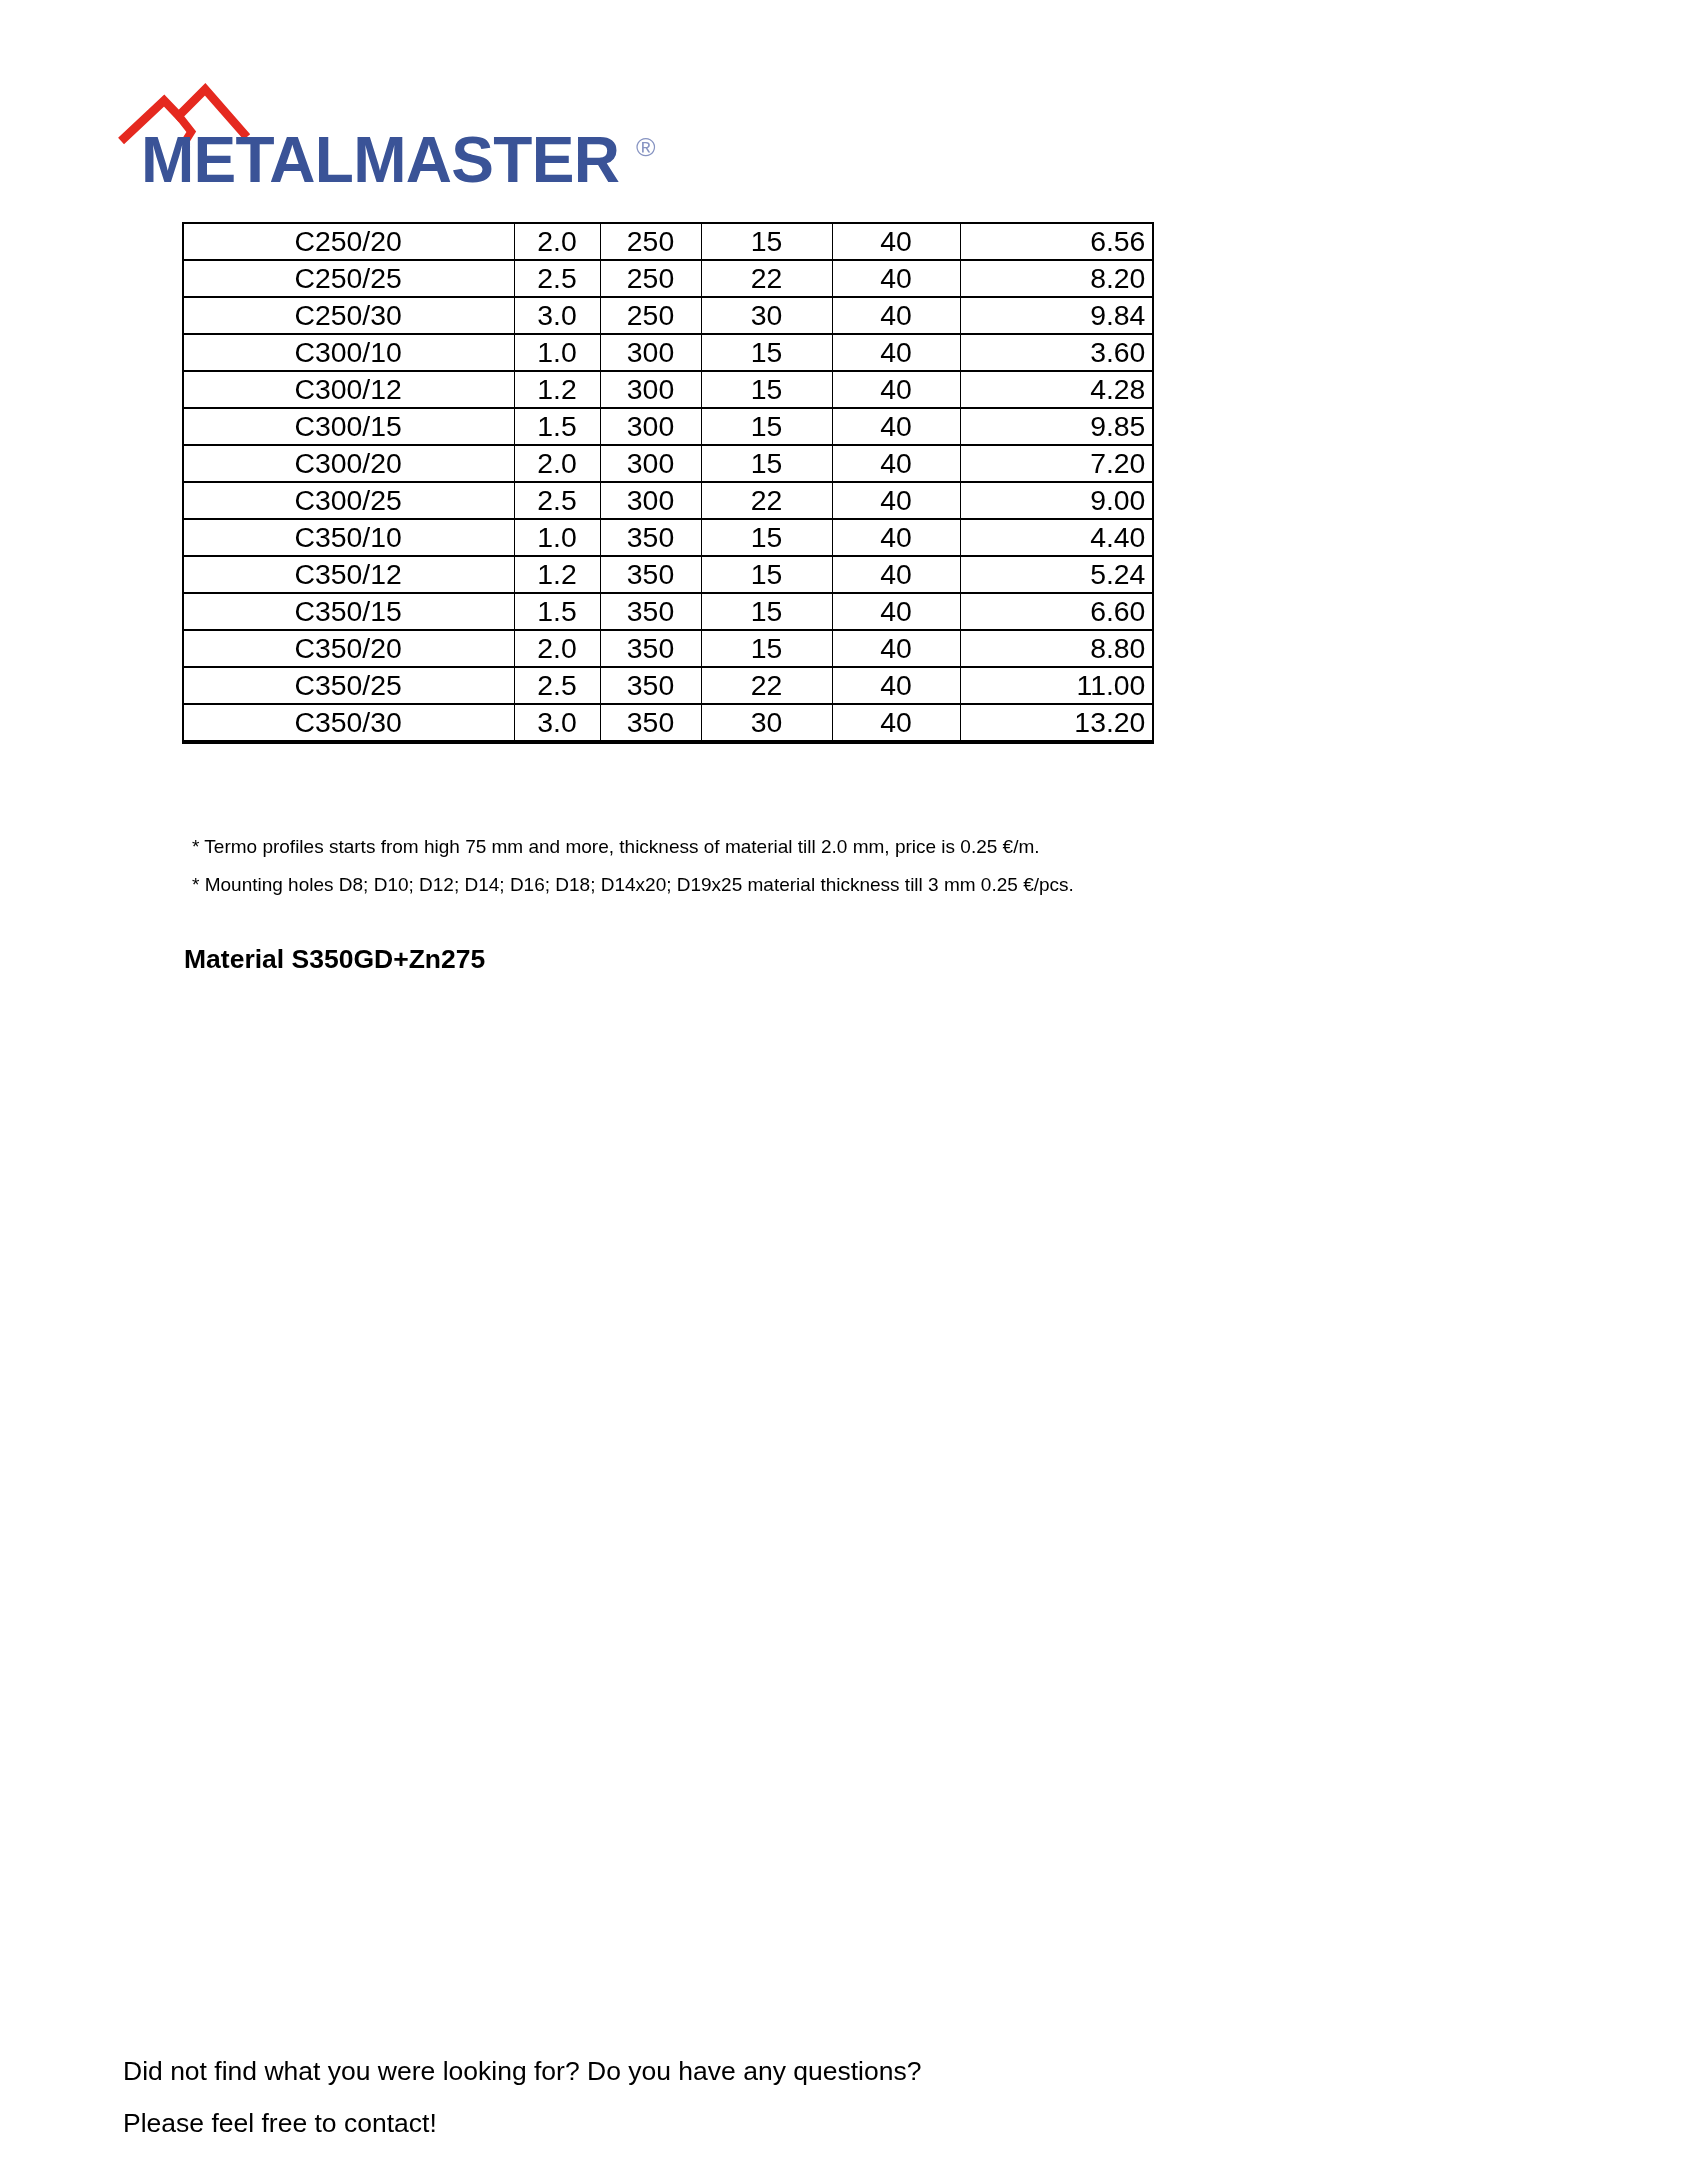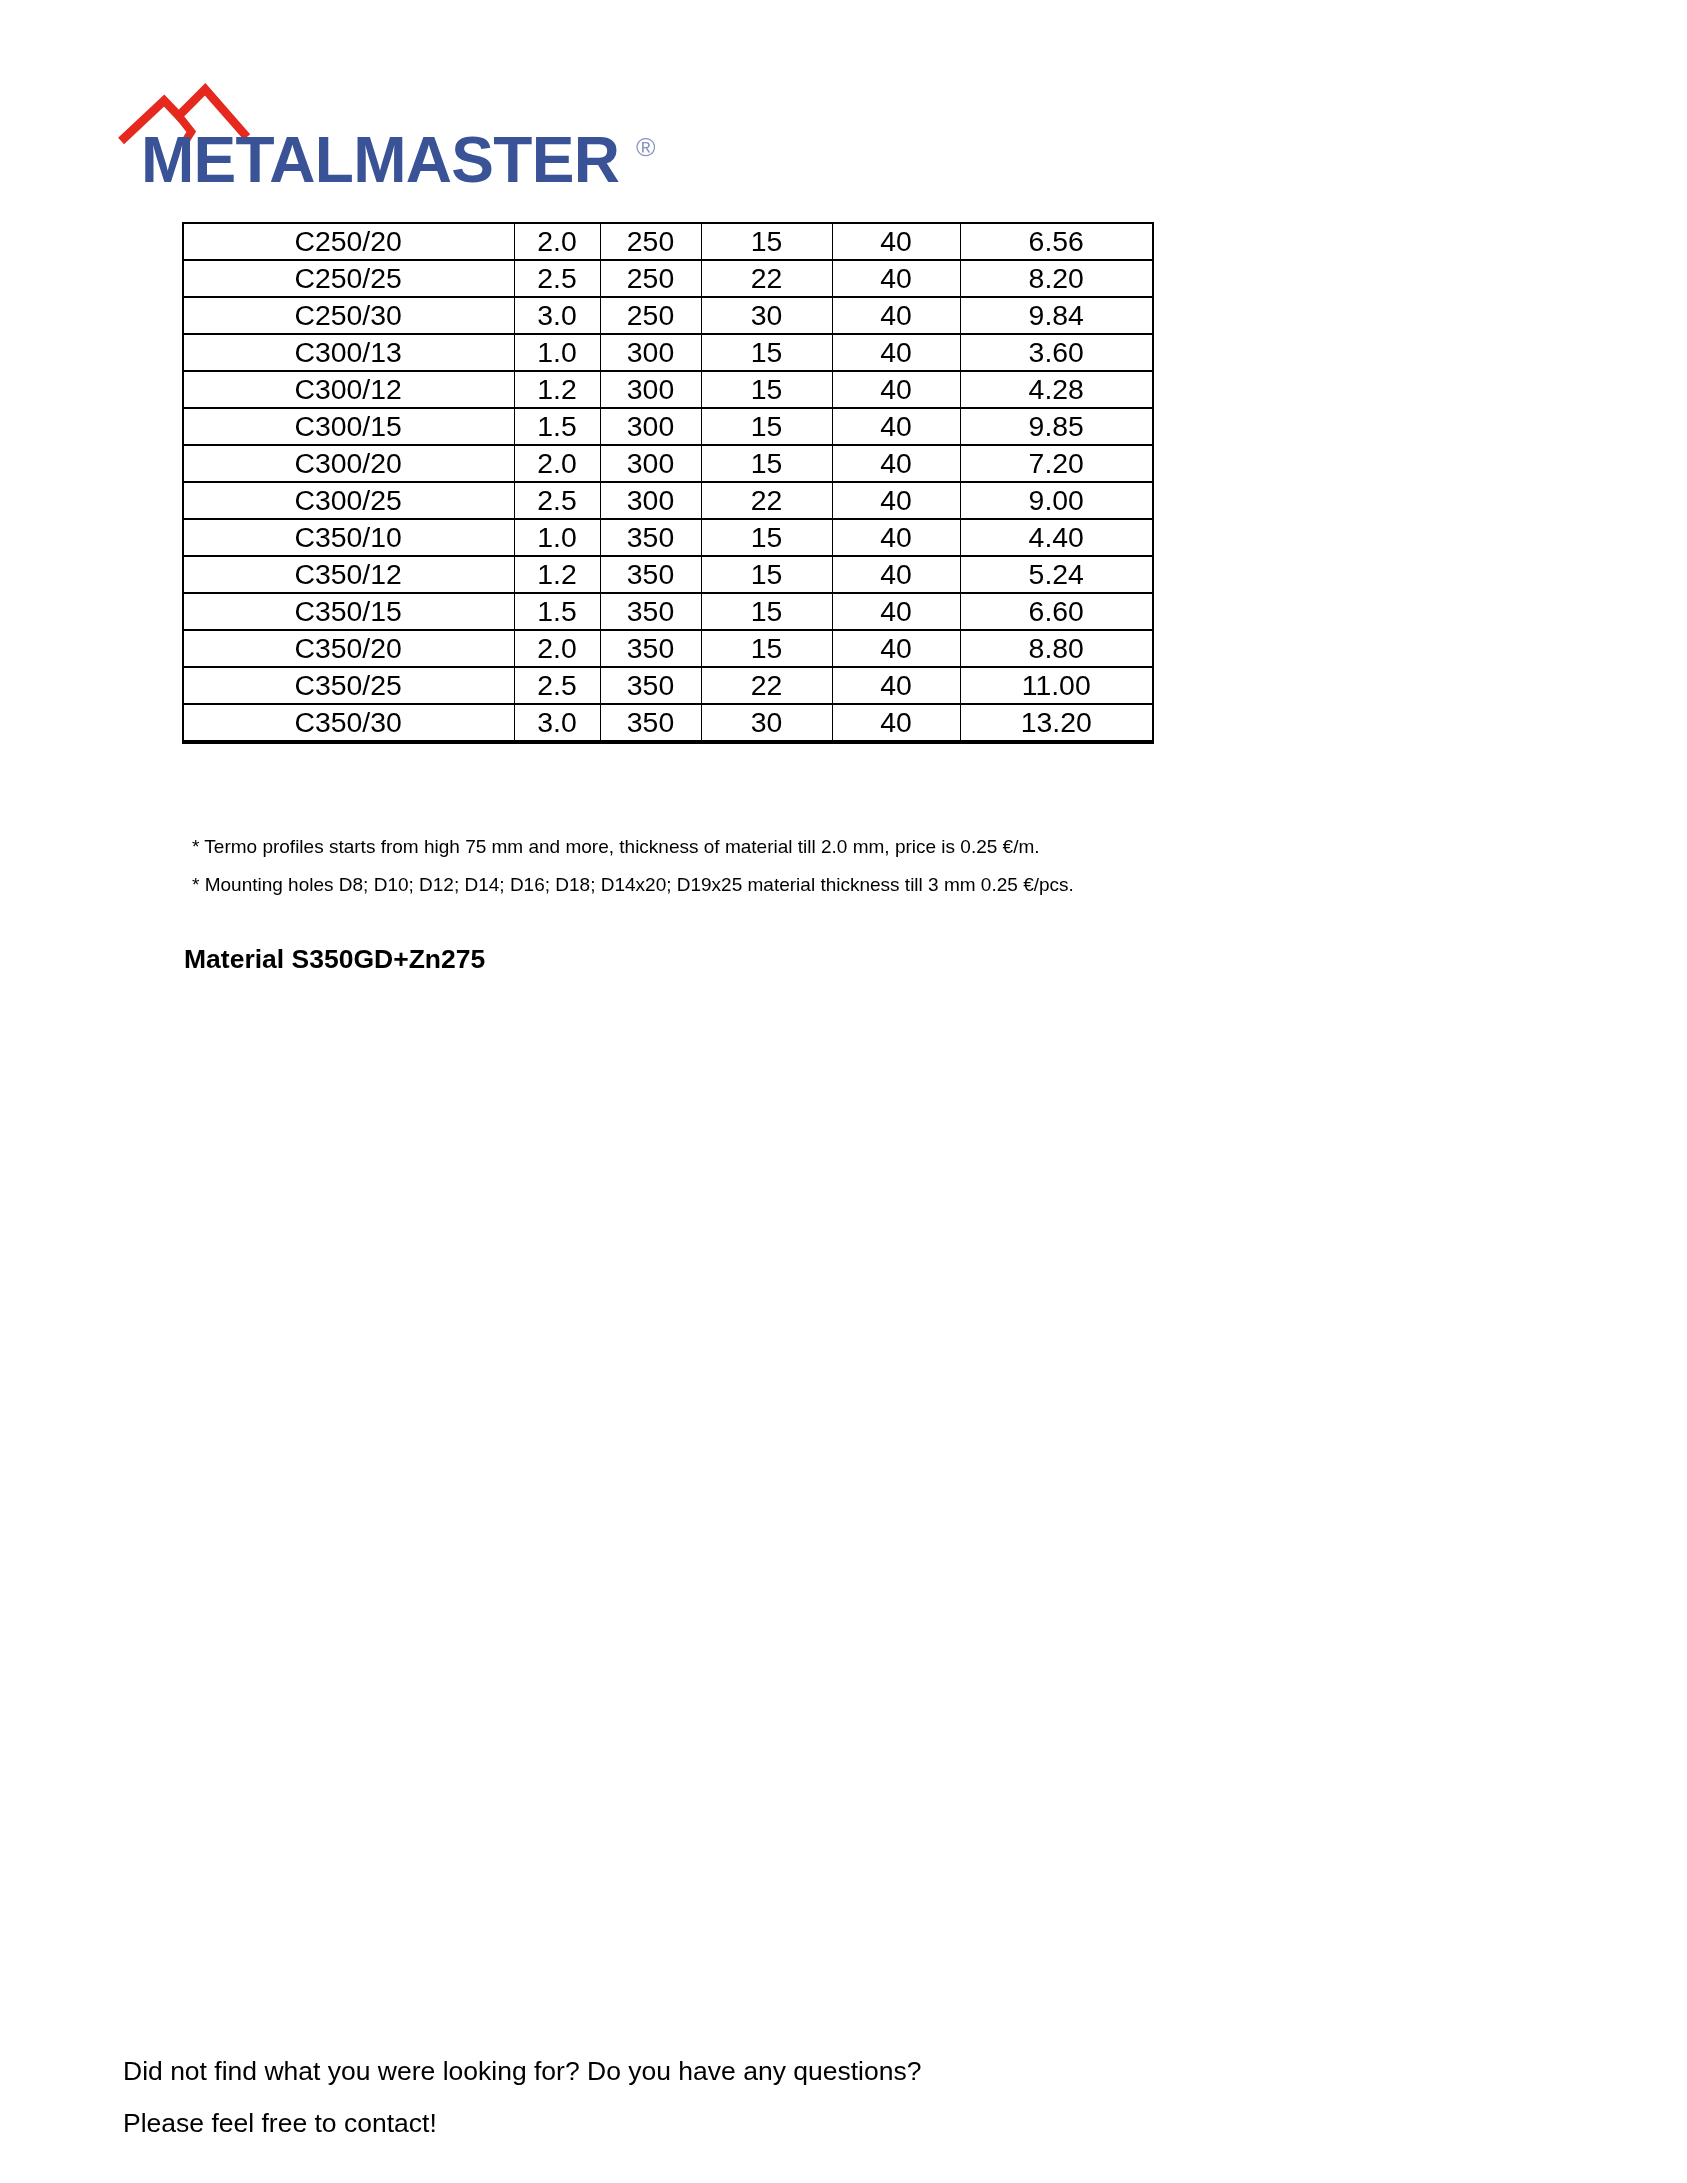--- a/index.html
+++ b/index.html
@@ -72,21 +72,21 @@
     padding: 0 6.6px;
     white-space: nowrap;
     overflow: hidden;
     vertical-align: middle;
   }
   .price-table td.c0 { text-align: center; padding-left: 5.3px; }
   .price-table td.c1,
   .price-table td.c2,
   .price-table td.c3,
   .price-table td.c4 { text-align: center; }
-  .price-table td.c5 { text-align: center; padding-right: 6.6px; }
+  .price-table td.c5 { text-align: right; padding-right: 6.6px; }
 
   
   .notes {
     position: absolute;
     left: 192px;
     top: 828px;
     font-size: 19px;
     line-height: 38px;
   }
   .notes p { margin: 0; white-space: nowrap; }
@@ -154,21 +154,21 @@
         </tr>
         <tr>
           <td class="c0">C250/30</td>
           <td class="c1">3.0</td>
           <td class="c2">250</td>
           <td class="c3">30</td>
           <td class="c4">40</td>
           <td class="c5">9.84</td>
         </tr>
         <tr>
-          <td class="c0">C300/13</td>
+          <td class="c0">C300/10</td>
           <td class="c1">1.0</td>
           <td class="c2">300</td>
           <td class="c3">15</td>
           <td class="c4">40</td>
           <td class="c5">3.60</td>
         </tr>
         <tr>
           <td class="c0">C300/12</td>
           <td class="c1">1.2</td>
           <td class="c2">300</td>

